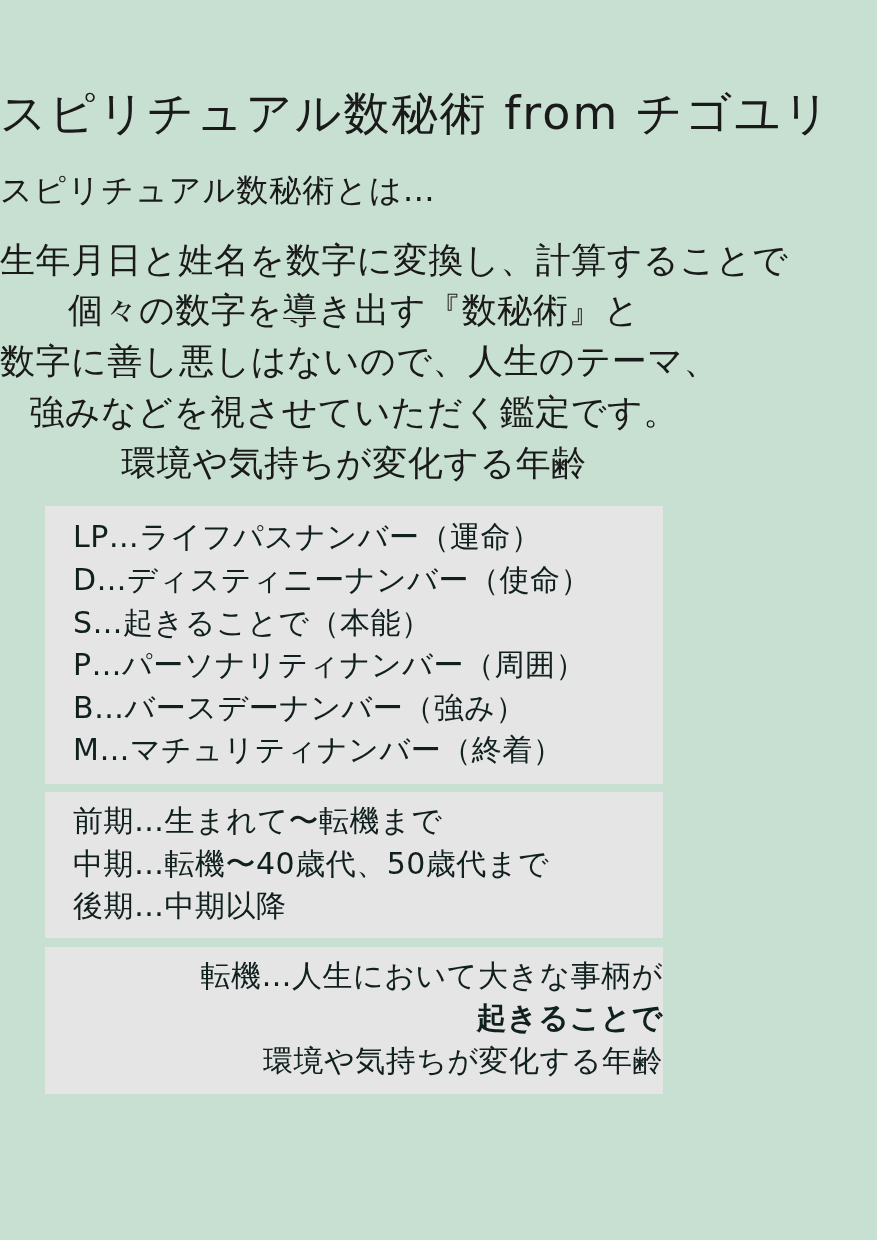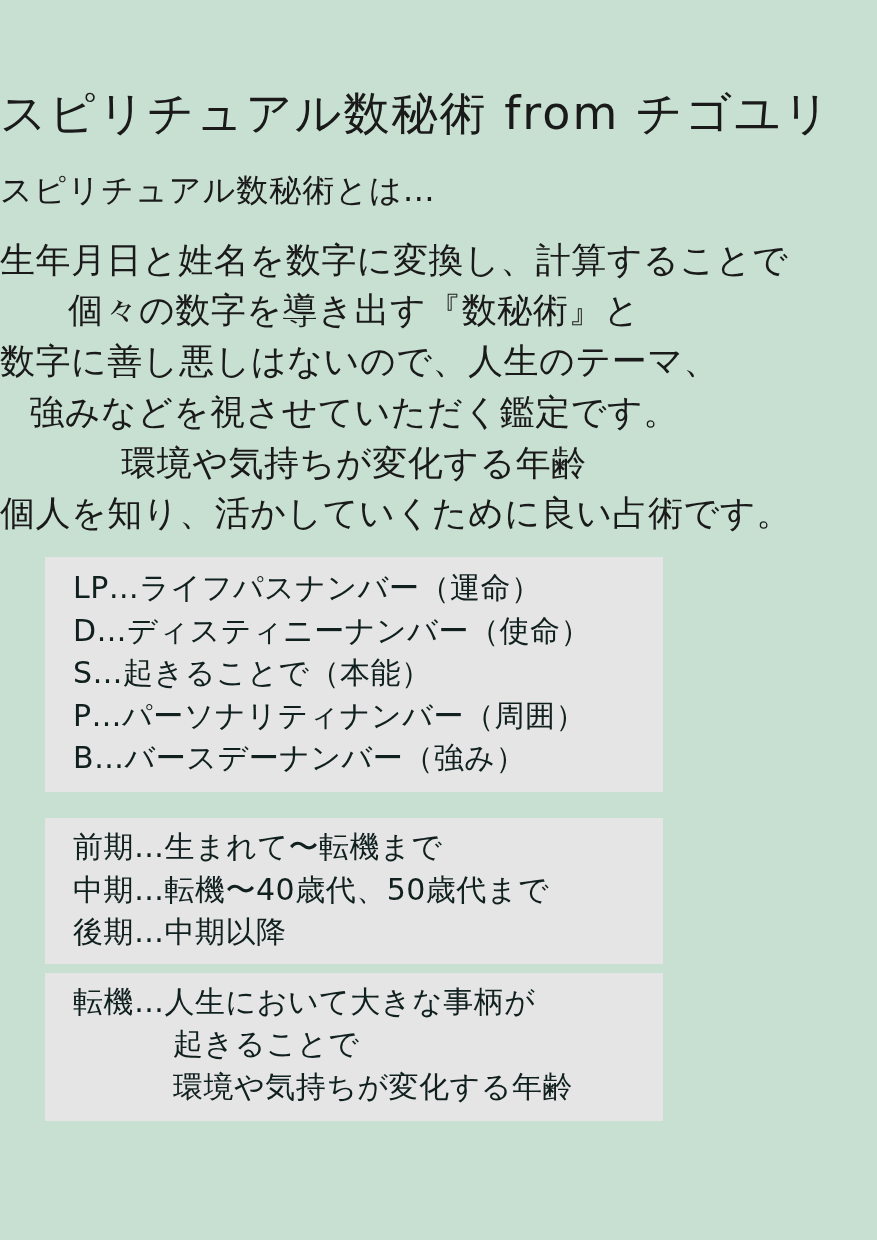--- a/index.html
+++ b/index.html
@@ -56,65 +56,67 @@
     box-sizing: border-box;
     color: #10201e;
   }
   .panel-numbers {
     width: 618px;
     margin-top: 18px;
     padding: 10px 0 12px 28px;
   }
   .panel-periods {
     width: 618px;
-    margin-top: 26px;
+    margin-top: 8px;
     padding: 8px 0 10px 28px;
   }
   .panel-turning {
     width: 618px;
     margin-top: 9px;
     padding: 8px 0 12px 28px;
+    text-align: right;
   }
   .panel-row {
     font-size: 30px;
     line-height: 1.42;
     white-space: nowrap;
     letter-spacing: 0.5px;
   }
   .indent-1 {
     padding-left: 100px;
+    font-weight: bold;
   }
   .indent-2 {
     padding-left: 100px;
   }
 </style>
 </head>
 <body>
 
 <div class="page">
 
   <h1 class="title">スピリチュアル数秘術 from チゴユリ</h1>
 
   <h2 class="subtitle">スピリチュアル数秘術とは…</h2>
 
   <div class="intro">
     <div>生年月日と姓名を数字に変換し、計算することで</div>
     <div>個々の数字を導き出す『数秘術』と</div>
     <div>数字に善し悪しはないので、人生のテーマ、</div>
     <div>強みなどを視させていただく鑑定です。</div>
     <div>環境や気持ちが変化する年齢</div>
-    <div>個人を知り、活かしていくために良い占術です。</div>
   </div>
 
   <div class="panel panel-numbers">
     <div class="panel-row">LP…ライフパスナンバー（運命）</div>
     <div class="panel-row">D…ディスティニーナンバー（使命）</div>
     <div class="panel-row">S…起きることで（本能）</div>
     <div class="panel-row">P…パーソナリティナンバー（周囲）</div>
     <div class="panel-row">B…バースデーナンバー（強み）</div>
+    <div class="panel-row">M…マチュリティナンバー（終着）</div>
   </div>
 
   <div class="panel panel-periods">
     <div class="panel-row">前期…生まれて〜転機まで</div>
     <div class="panel-row">中期…転機〜40歳代、50歳代まで</div>
     <div class="panel-row">後期…中期以降</div>
   </div>
 
   <div class="panel panel-turning">
     <div class="panel-row">転機…人生において大きな事柄が</div>

